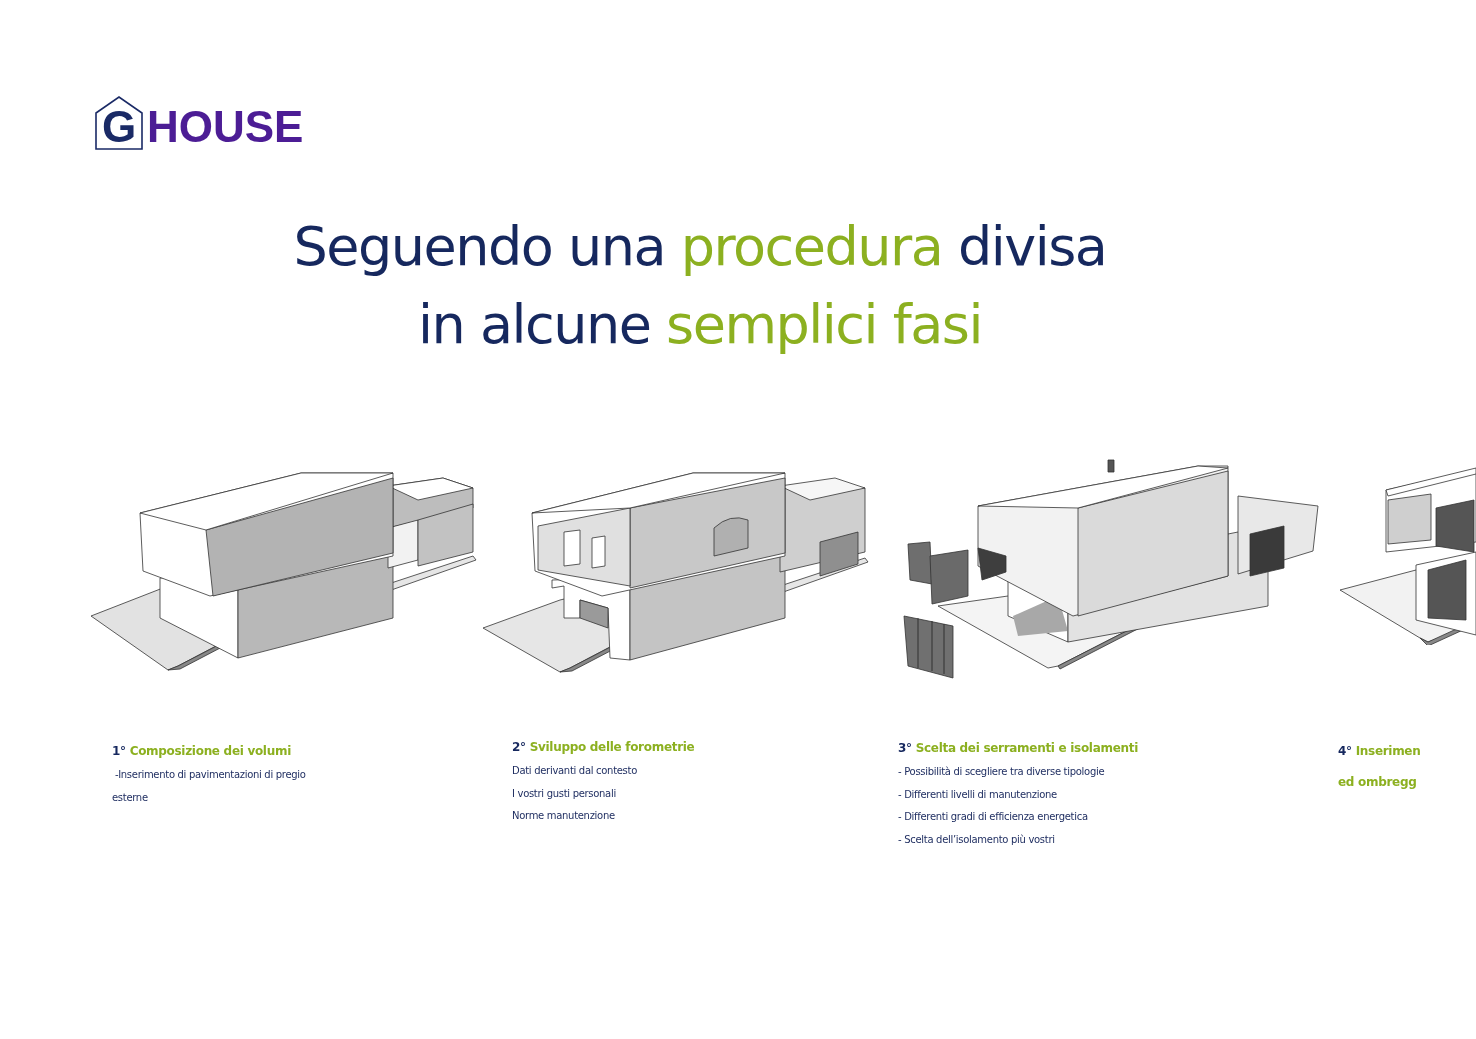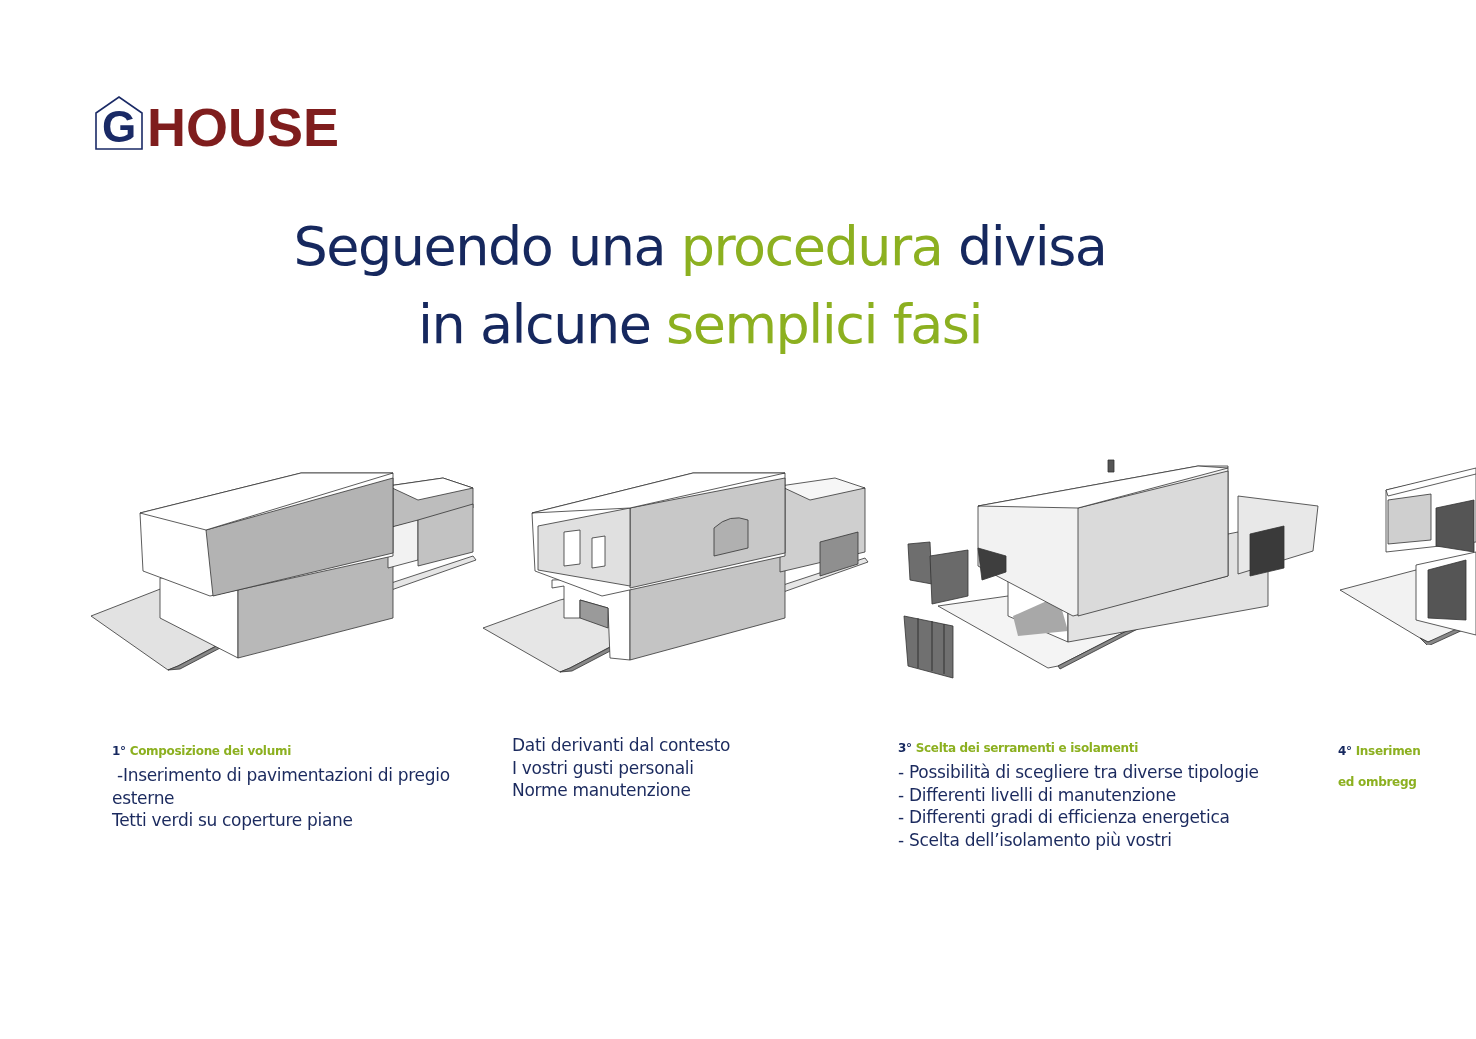--- a/index.html
+++ b/index.html
@@ -5,34 +5,34 @@
     html, body { margin: 0; padding: 0; }
     body {
       width: 1476px; height: 1039px; background: #ffffff; position: relative; overflow: hidden;
       font-family: "DejaVu Sans", "Liberation Sans", sans-serif;
     }
     .logo { position: absolute; left: 95px; top: 95px; height: 56px; display: flex; align-items: flex-end; }
     .logo-mark { position: relative; width: 48px; height: 56px; }
     .logo-mark svg { position: absolute; left: 0; top: 0; }
     .logo-g { position: absolute; left: 4px; top: 8px; width: 40px; text-align: center;
       font-family: "Liberation Sans", sans-serif; font-weight: bold; font-size: 44px; color: #1a2a66; line-height: 48px; }
-    .logo-word { font-family: "Liberation Sans", sans-serif; font-weight: bold; font-size: 54px;
-      color: #7f1d1d; line-height: 48px; margin-left: 4px; letter-spacing: 0px; margin-top: 36px; }
+    .logo-word { font-family: "Liberation Sans", sans-serif; font-weight: bold; font-size: 44px;
+      color: #4c1d95; line-height: 48px; margin-left: 4px; letter-spacing: 0px; margin-top: 36px; }
 
     .headline { position: absolute; left: 0; top: 208px; width: 1400px; text-align: center;
       font-family: "DejaVu Sans", sans-serif; font-size: 54px; line-height: 78px; color: #16285e;
       letter-spacing: -1.5px; }
     .headline .accent { color: #8cb020; }
 
     .illus { position: absolute; }
     .step { position: absolute; color: #1b2a5e; font-family: "DejaVu Sans", sans-serif; }
     .step-title { font-size: 12px; font-weight: bold; line-height: 26px; white-space: nowrap; letter-spacing: -0.3px; }
     .step-num { color: #16285e; }
     .step-name { color: #8cb020; }
-    .step-lines { font-size: 17px; line-height: 22.5px; letter-spacing: -0.3px; margin-top: 0px; }
+    .step-lines { font-size: 10px; line-height: 22.5px; letter-spacing: -0.3px; margin-top: 0px; }
     .step-lines div { white-space: nowrap; }
   </style>
 </head>
 <body>
 
 <div class="logo">
   <div class="logo-mark">
     <svg width="48" height="56" viewBox="0 0 48 56">
       <polygon points="1,18 24,2 47,18 47,54 1,54" fill="none" stroke="#1a2a66" stroke-width="1.6"></polygon>
     </svg>
@@ -132,25 +132,25 @@
     <polygon points="100,48 138,40 138,92 100,86" fill="#555"></polygon>
     <polygon points="50,30 140,8 140,14 52,36" fill="#ffffff"></polygon>
   </g>
 </svg>
 
 <div class="step" style="left:112px;top:738px">
   <div class="step-title"><span class="step-num">1°</span> <span class="step-name">Composizione dei volumi</span></div>
   <div class="step-lines">
     <div style="white-space:pre"> -Inserimento di pavimentazioni di pregio</div>
     <div>esterne</div>
-    <div>Tetti verdi su coperture piane</div>
   </div>
 </div>
 
 <div class="step" style="left:512px;top:734px">
+  <div class="step-title"><span class="step-num">2°</span> <span class="step-name">Sviluppo delle forometrie</span></div>
   <div class="step-lines">
     <div>Dati derivanti dal contesto</div>
     <div>I vostri gusti personali</div>
     <div>Norme manutenzione</div>
   </div>
 </div>
 
 <div class="step" style="left:898px;top:735px">
   <div class="step-title"><span class="step-num">3°</span> <span class="step-name">Scelta dei serramenti e isolamenti</span></div>
   <div class="step-lines">

